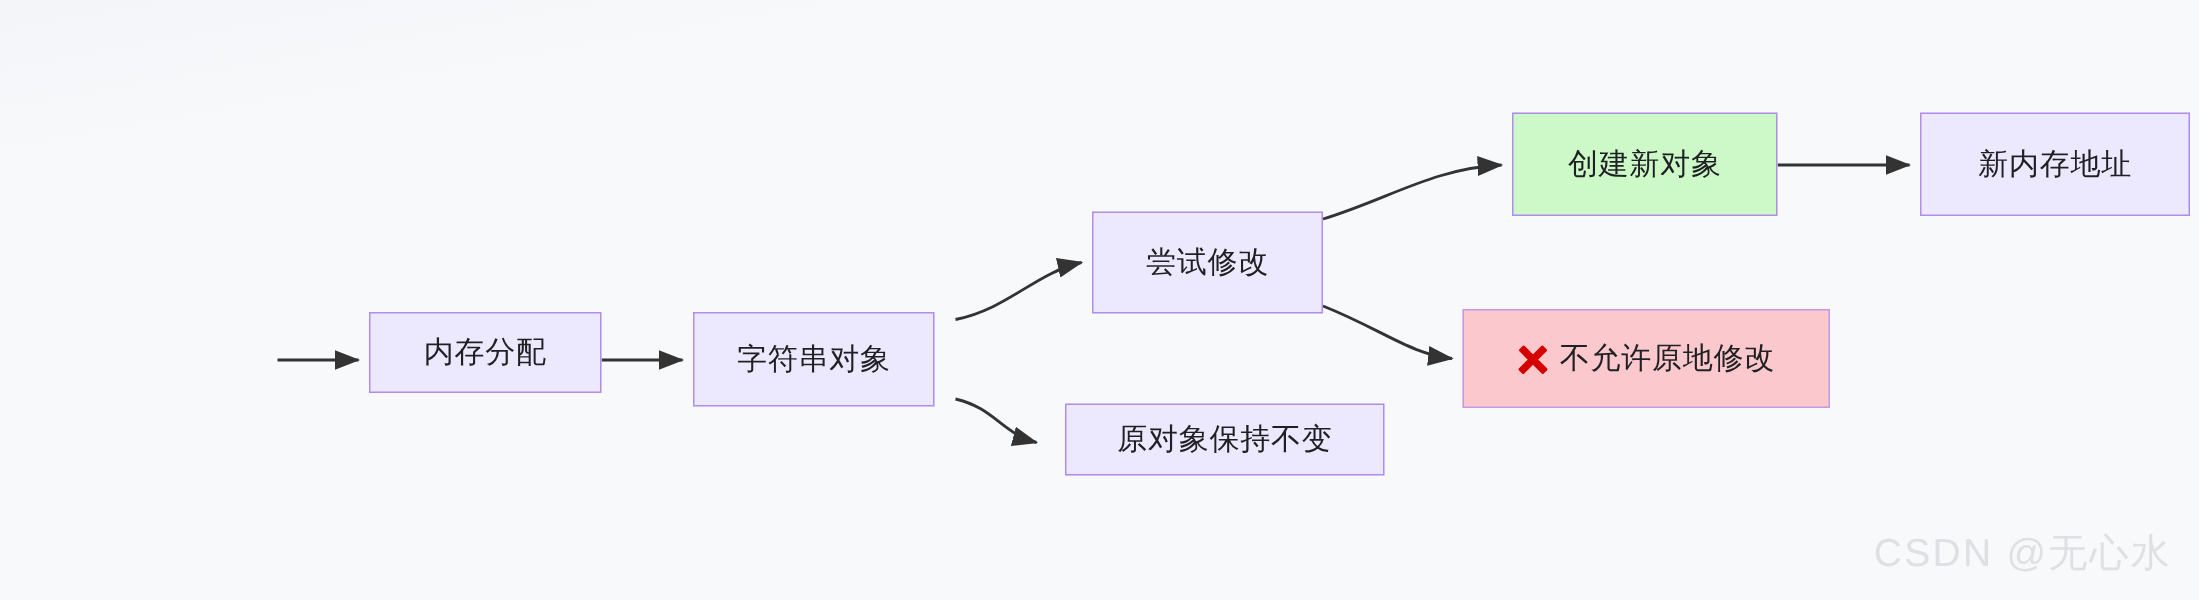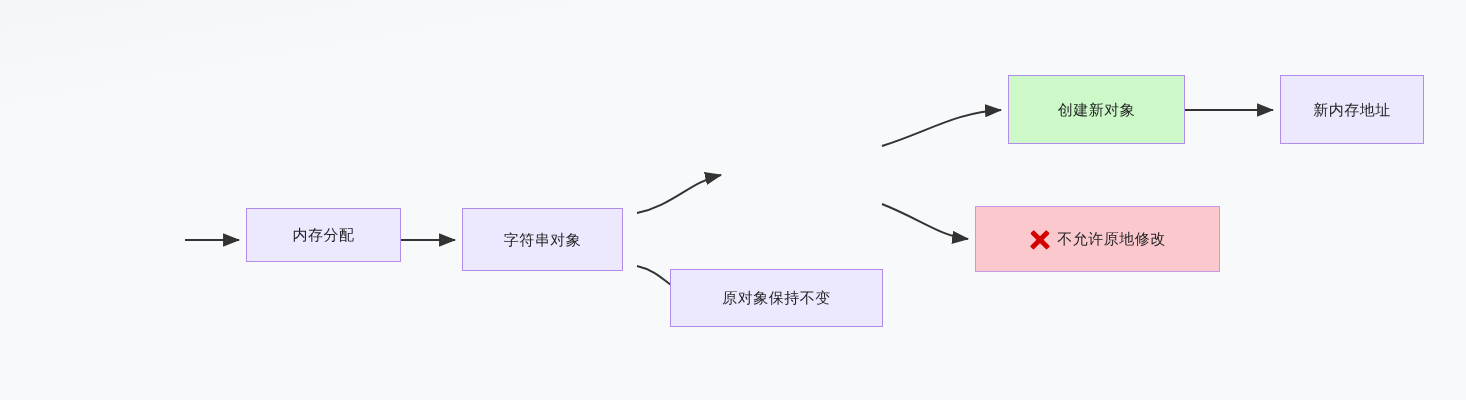--- a/index.html
+++ b/index.html
@@ -33,21 +33,21 @@
   }
   .node {
     position: absolute;
     box-sizing: border-box;
     display: flex;
     align-items: center;
     justify-content: center;
     border: 1.6px solid #b18ceb;
     background: #ece8fd;
     color: #1f2023;
-    font-size: 15px;
+    font-size: 20px;
     line-height: 1.2;
     letter-spacing: 0.5px;
     white-space: nowrap;
     font-family: "Liberation Sans", "DejaVu Sans", sans-serif;
   }
   .node.green {
     background: #cdf9c9;
     border-color: #b18ceb;
   }
   .node.red {
@@ -126,40 +126,46 @@
       <span>内存分配</span>
     </span>
   </div>
 
   <div class="node" id="node-string-object" style="left:462px; top:208px; width:161px; height:63px;">
     <span class="node-label">
       <span>字符串对象</span>
     </span>
   </div>
 
+  <div class="node" id="node-try-modify" style="left:728px; top:141px; width:154px; height:68px;">
+    <span class="node-label">
+      <span>尝试修改</span>
+    </span>
+  </div>
 
-  <div class="node" id="node-original-unchanged" style="left:670px; top:269px; width:213px; height:58px;">
+  <div class="node" id="node-original-unchanged" style="left:710px; top:269px; width:213px; height:48px;">
     <span class="node-label">
       <span>原对象保持不变</span>
     </span>
   </div>
 
   <div class="node green" id="node-create-new-object" style="left:1008px; top:75px; width:177px; height:69px;">
     <span class="node-label">
       <span>创建新对象</span>
     </span>
   </div>
 
-  <div class="node" id="node-new-memory-address" style="left:1280px; top:75px; width:144px; height:69px;">
+  <div class="node" id="node-new-memory-address" style="left:1280px; top:75px; width:180px; height:69px;">
     <span class="node-label">
       <span>新内存地址</span>
     </span>
   </div>
 
   <div class="node red" id="node-no-inplace-modify" style="left:975px; top:206px; width:245px; height:66px;">
     <span class="node-label">
       <span class="cross-icon"></span>
       <span>不允许原地修改</span>
     </span>
   </div>
 
+  <div id="watermark">CSDN @无心水</div>
 
 </div>
 
 </body></html>

